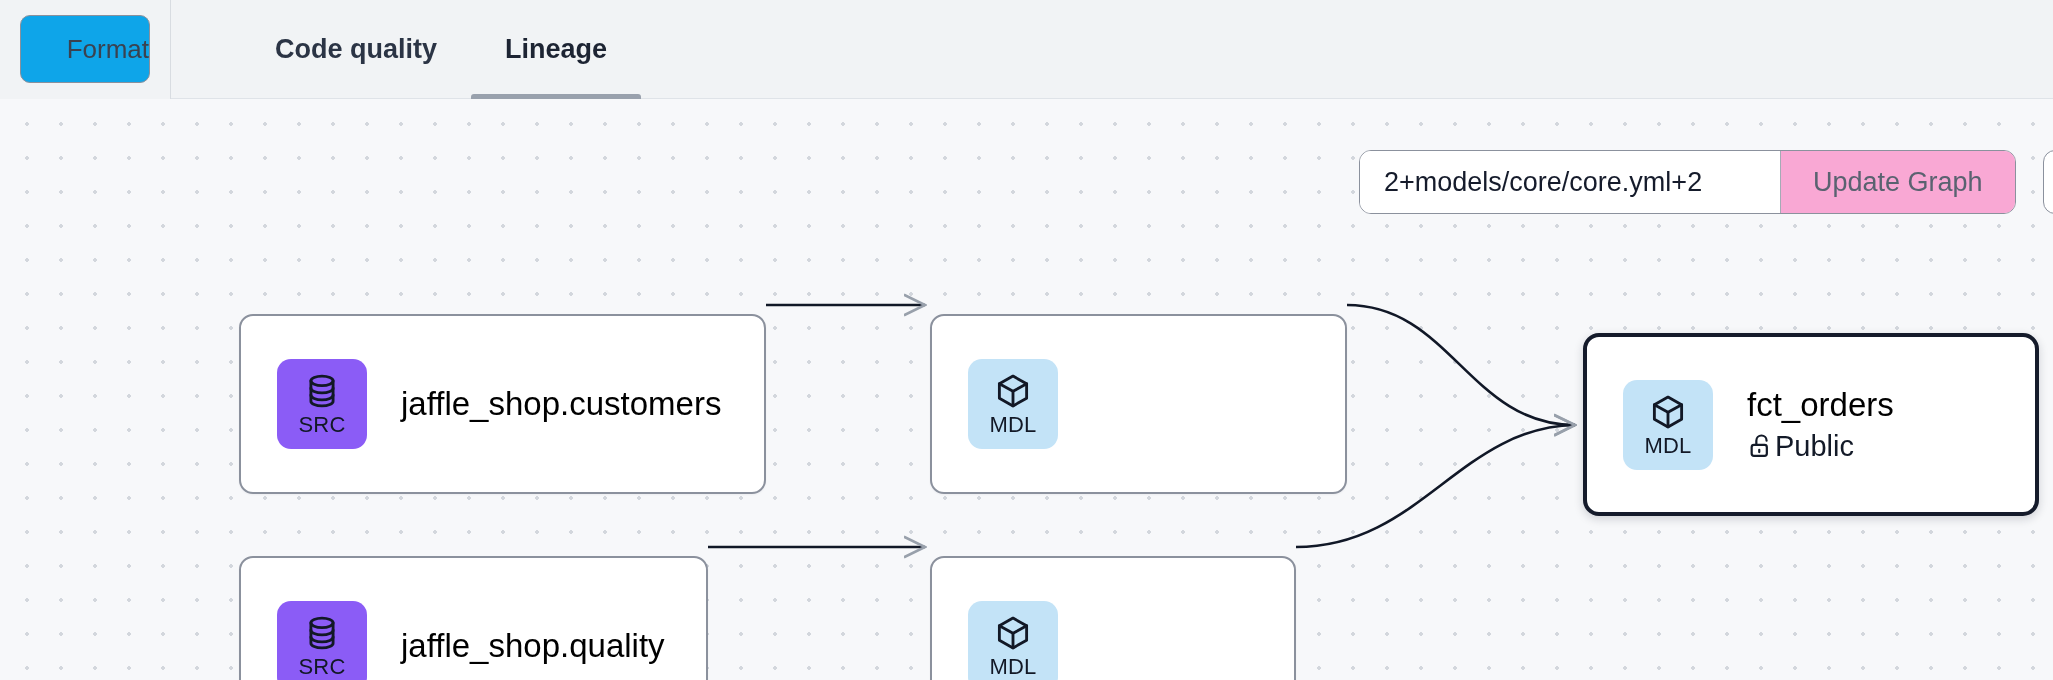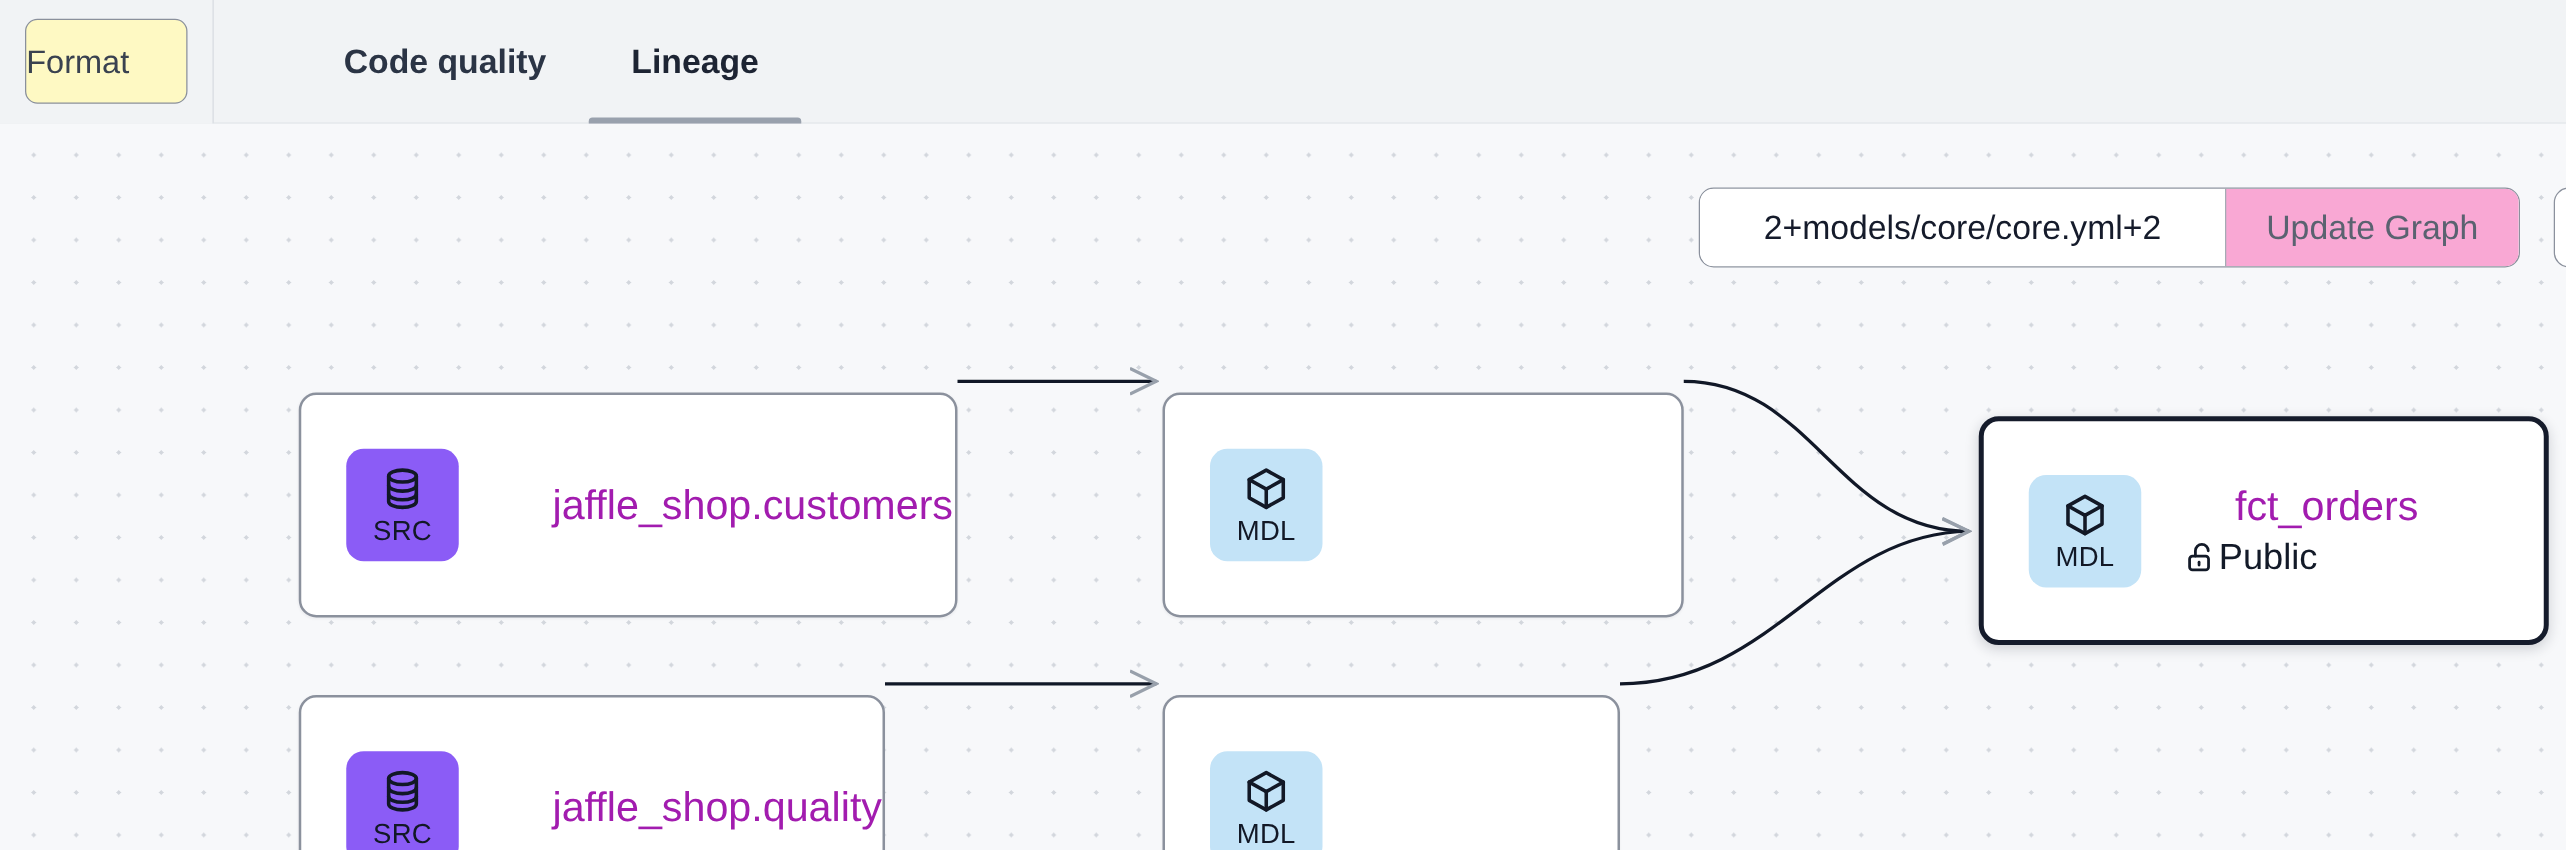--- a/index.html
+++ b/index.html
@@ -38,27 +38,27 @@
     align-items: center;
     justify-content: center;
     border-right: 1px solid #d8dce1;
     background: #f1f3f5;
     flex: 0 0 auto;
   }
 
   .format-button {
     width: 130px;
     height: 68px;
-    background: #fef9c3;
+    background: #0ea5e9;
     border: 1px solid #8a909c;
     border-radius: 10px;
     color: #3a4250;
     font-size: 26px;
     line-height: 66px;
-    text-align: left;
+    text-align: right;
     cursor: pointer;
     font-family: "Liberation Sans", sans-serif;
   }
 
   .tabs {
     display: flex;
     align-items: stretch;
     height: 99px;
     padding-left: 70px;
     gap: 0;
@@ -150,24 +150,23 @@
 
   .node-body {
     margin-left: 34px;
     display: flex;
     flex-direction: column;
     justify-content: center;
   }
 
   .node-title {
     font-size: 33px;
-    color: #a21caf;
+    color: #000000;
     line-height: 1.15;
     white-space: nowrap;
-    margin-left: 41px;
   }
 
   .node-sub {
     display: flex;
     align-items: center;
     gap: 0;
     margin-top: 6px;
     font-size: 29px;
     color: #131a28;
     white-space: nowrap;
@@ -188,21 +187,20 @@
   .selector-input {
     width: 420px;
     height: 100%;
     border: none;
     outline: none;
     background: #ffffff;
     font-size: 27px;
     color: #151b2b;
     padding: 0 24px;
     font-family: "Liberation Sans", sans-serif;
-    text-align: center;
   }
 
   .selector-button {
     height: 100%;
     background: #f9a8d4;
     border: none;
     border-left: 1px solid #a5abb5;
     padding: 0 32px;
     font-size: 27px;
     color: #5a6270;

